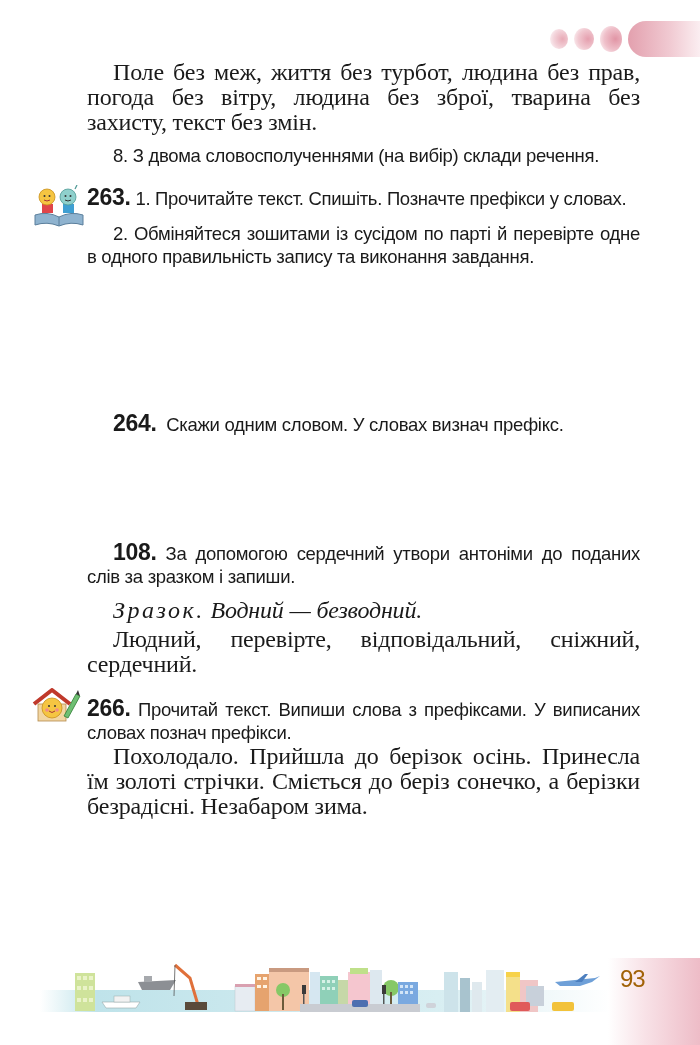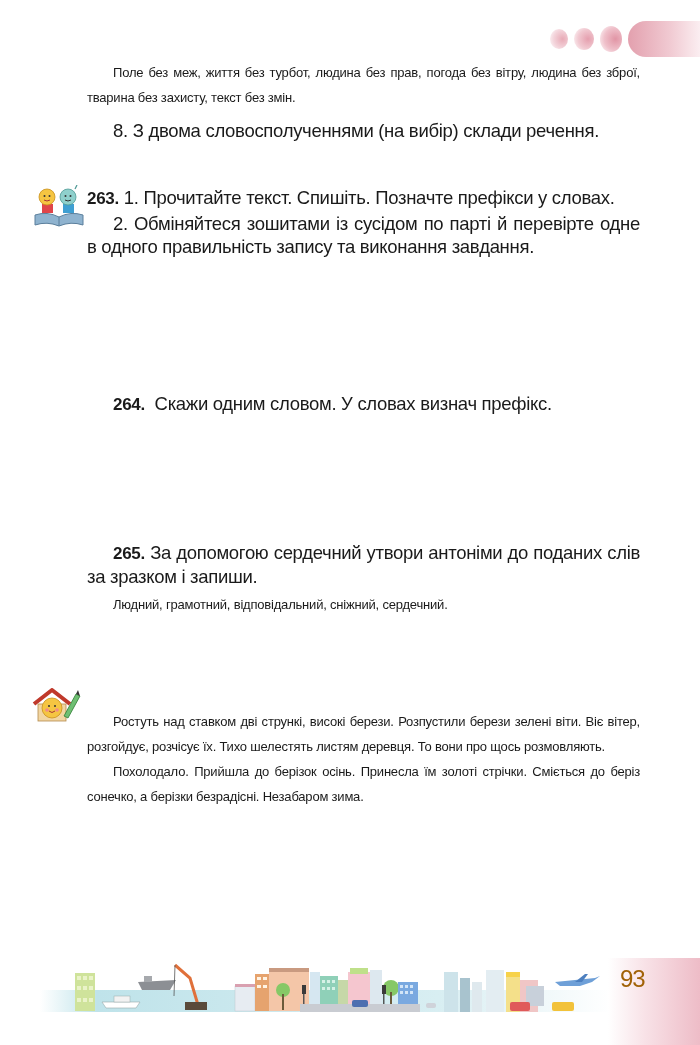--- a/index.html
+++ b/index.html
@@ -35,39 +35,39 @@
     .header-bar {
       position: absolute;
       left: 80px;
       top: 0;
       width: 72px;
       height: 36px;
       border-radius: 18px 0 0 18px;
       background: linear-gradient(to right, #e3a0ae 0%, #f1cbd3 60%, #fbeef1 100%);
     }
     .serif {
-      font-family: Liberation Sans, sans-serif;
-      font-size: 13px;
+      font-family: Liberation Serif, serif;
+      font-size: 24px;
       line-height: 25px;
       text-align: justify;
       letter-spacing: -0.2px;
     }
     .sans {
       font-family: "Liberation Sans", "DejaVu Sans", sans-serif;
       font-size: 18.5px;
       line-height: 23px;
       text-align: justify;
       letter-spacing: -0.3px;
     }
     .indent { text-indent: 26px; }
     p { margin: 0; }
     .ex-num {
       font-family: "Liberation Sans", sans-serif;
       font-weight: bold;
-      font-size: 17px;
+      font-size: 23px;
     }
     .italic-sample {
       font-style: italic;
     }
     .spaced {
       letter-spacing: 2.5px;
     }
 
     .block { position: absolute; left: 87px; width: 553px; }
 
@@ -139,48 +139,49 @@
       <circle cx="16.5" cy="11" r="1" fill="#333"></circle>
     <circle cx="32.5" cy="11" r="1" fill="#333"></circle>
       <circle cx="37.5" cy="11" r="1" fill="#333"></circle>
     <path d="M11 15 Q14 17 17 15" stroke="#a33" stroke-width="1" fill="none"></path>
     <path d="M32 15 Q35 17 38 15" stroke="#333" stroke-width="1" fill="none"></path>
     <path d="M42 4 L44 0" stroke="#4f9a96" stroke-width="1.2"></path>
   </svg>
 </div>
 <div class="block" style="top:186px;">
   <p class="sans" style="text-align:justify;"><span class="ex-num">263.</span> <span>1. Прочитайте текст. Спишіть. Позначте префікси у словах.</span></p>
-  <p class="sans indent" style="margin-top:2px;">2. Обміняйтеся зошитами із сусідом по парті й перевірте одне в одного правильність запису та виконання завдання.</p>
-</div>
-
-<div class="block" style="top:392px;">
+  <p class="sans indent" style="margin-top:12px;">2. Обміняйтеся зошитами із сусідом по парті й перевірте одне в одного правильність запису та виконання завдання.</p>
+</div>
+
+<div class="block" style="top:412px;">
   <p class="sans indent"><span class="ex-num">264.</span>&nbsp; <span>Скажи одним словом. У словах визнач префікс.</span></p>
 </div>
 
 <div class="block" style="top:541px;">
-  <p class="sans indent"><span class="ex-num">265.</span> <span>За допомогою сердечний утвори антоніми до поданих слів за зразком і запиши.</span></p>
-  <p class="serif indent" style="margin-top:4px;">Людний, грамотний, відповідальний, сніжний, сердечний.</p>
+  <p class="sans indent"><span class="ex-num">108.</span> <span>За допомогою сердечний утвори антоніми до поданих слів за зразком і запиши.</span></p>
+  <p class="serif indent" style="margin-top:10px;"><span class="italic-sample spaced">Зразок.</span> <span class="italic-sample">Водний — безводний.</span></p>
+  <p class="serif indent" style="margin-top:4px;">Людний, перевірте, відповідальний, сніжний, сердечний.</p>
 </div>
 
 <div class="icon-house">
   <svg width="50" height="34" viewBox="0 0 50 34">
     <path d="M2 16 L20 2 L38 16" fill="none" stroke="#c0392b" stroke-width="4" stroke-linejoin="round"></path>
     <rect x="6" y="16" width="28" height="17" fill="#f2d6a2" stroke="#b58a4c" stroke-width="0.8"></rect>
     <circle cx="20" cy="20" r="10" fill="#f5c542" stroke="#c98f1a" stroke-width="0.8"></circle>
     <circle cx="17" cy="18" r="1" fill="#333"></circle>
       <circle cx="23" cy="18" r="1" fill="#333"></circle>
     <circle cx="15" cy="22" r="1.8" fill="#f08a8a"></circle>
       <circle cx="25" cy="22" r="1.8" fill="#f08a8a"></circle>
     <path d="M17 23 Q20 26 23 23" stroke="#a33" stroke-width="1" fill="none"></path>
     <path d="M32 28 L44 6 L48 8 L36 30 Z" fill="#6fbf73" stroke="#2e7d32" stroke-width="0.8"></path>
     <path d="M44 6 L46 2 L48 8" fill="#333"></path>
   </svg>
 </div>
 <div class="block" style="top:697px;">
-  <p class="serif indent" style="margin-top:12px;">Ростуть над ставком дві стрункі, високі берези. Розпустили берези зелені віти. Віє вітер, розгойдує, розчісує їх. Тихо шелестять листям деревця. То вони про щось розмовляють.</p>
+  <p class="sans" style="text-indent:0;"><span class="ex-num">266.</span> <span>Прочитай текст. Випиши слова з префіксами. У виписаних словах познач префікси.</span></p>
   <p class="serif indent">Похолодало. Прийшла до берізок осінь. Принесла їм золоті стрічки. Сміється до беріз сонечко, а берізки безрадісні. Незабаром зима.</p>
 </div>
 
 <div class="footer-strip">
   <svg width="570" height="55" viewBox="0 0 570 55">
     <defs>
       <linearGradient id="water" x1="0" x2="1" y1="0" y2="0">
         <stop offset="0" stop-color="#ffffff"></stop>
         <stop offset="0.1" stop-color="#bfe3ea"></stop>
         <stop offset="0.7" stop-color="#d8eef2"></stop>

